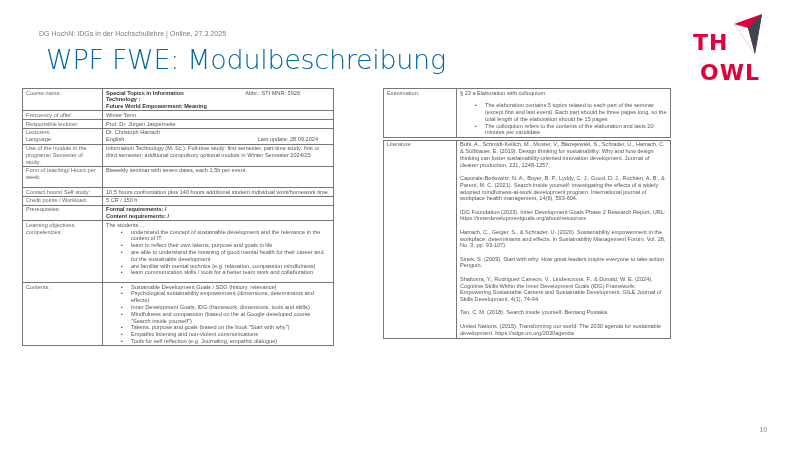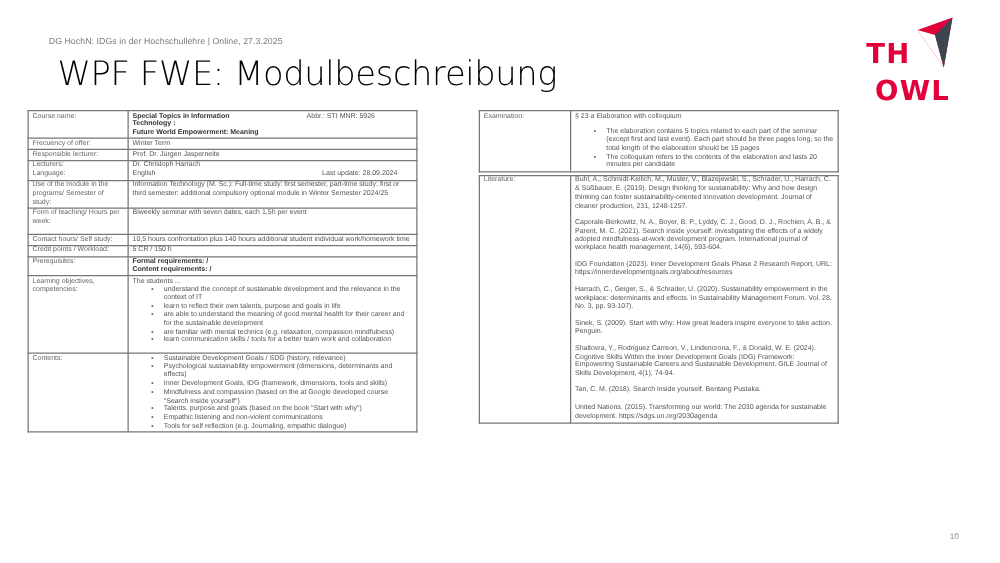--- a/index.html
+++ b/index.html
@@ -6,21 +6,21 @@
     html, body { width: 800px; height: 450px; background: #ffffff; overflow: hidden; }
     body { position: relative; font-family: "Liberation Sans", sans-serif; color: #333; }
 
     .subtitle {
       position: absolute; left: 39px; top: 30px;
       font-size: 7px; color: #7a7a7a; letter-spacing: 0.05px;
     }
     .page-title {
       position: absolute; left: 46px; top: 44px;
       font-family: "DejaVu Sans", sans-serif;
-      font-size: 27px; font-weight: 200; color: #000000; letter-spacing: -0.3px;
+      font-size: 27px; font-weight: 200; color: #0369a1; letter-spacing: -0.3px;
       white-space: nowrap;
     }
     .logo { position: absolute; left: 690px; top: 14px; width: 100px; height: 70px; }
 
     .doc-table {
       position: absolute; border-collapse: collapse;
       font-family: "Liberation Sans", sans-serif; font-size: 5.6px; line-height: 6.8px; color: #555;
     }
     .doc-table td { border: 0.8px solid #777; vertical-align: top; padding: 0.5px 3px; }
     .doc-table td.lbl { width: 80px; color: #666; }

